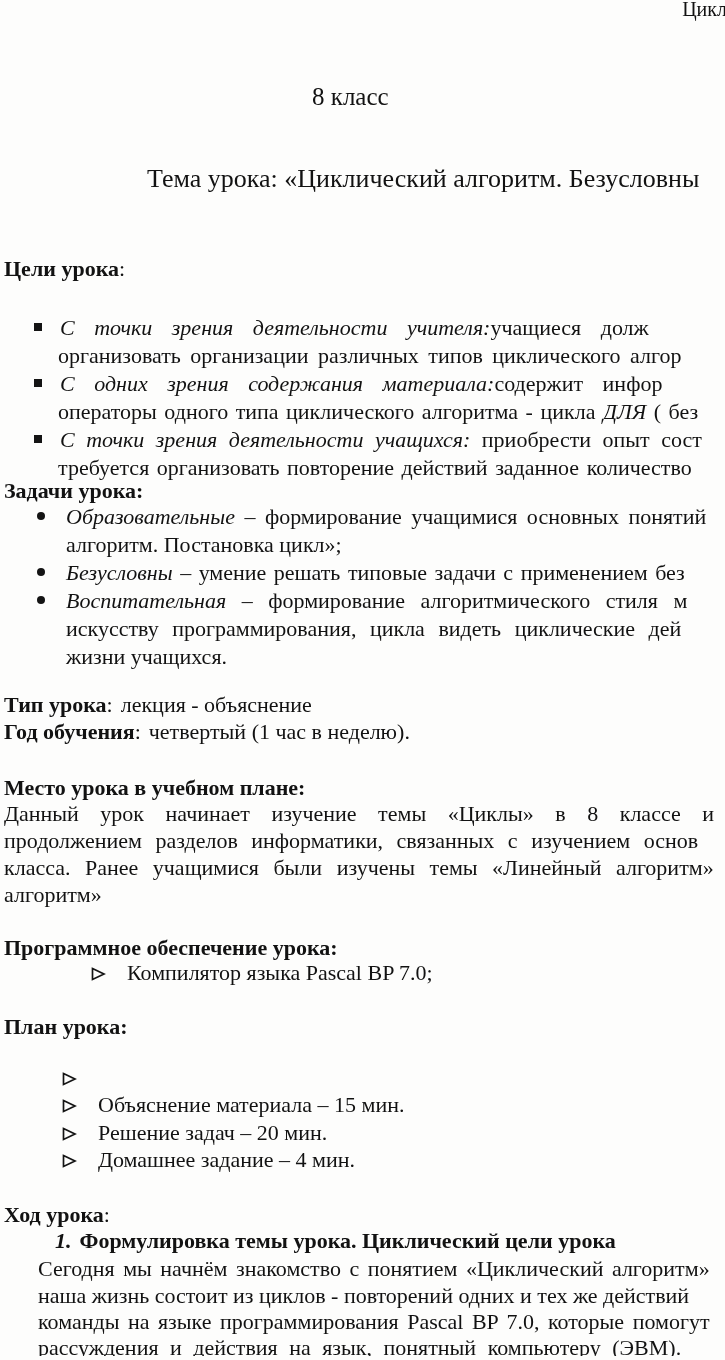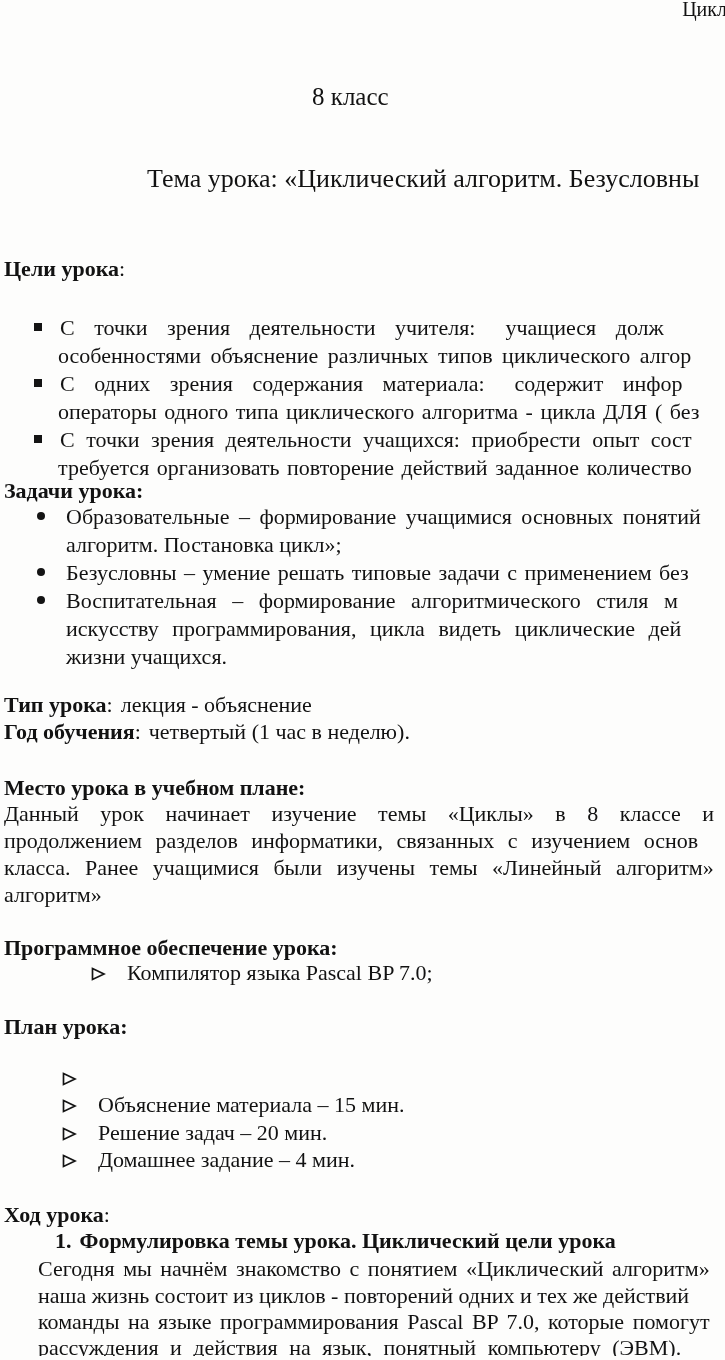--- a/index.html
+++ b/index.html
@@ -4,55 +4,55 @@
 <style>
   html,body{margin:0;padding:0;}
   body{
     width:725px;height:1360px;overflow:hidden;position:relative;
     background:#fdfdfc;color:#121212;
     font-family:"Liberation Serif", serif;
   }
   .page{position:absolute;left:0;top:0;width:725px;height:1356px;overflow:hidden;}
   .line{position:absolute;white-space:nowrap;font-size:22px;line-height:26px;}
   .b{font-weight:bold;}
-  .i{}
+  .i{font-style:italic;}
   .hdr{font-size:20px;}
   .grade{font-size:25px;}
   .topic{font-size:26px;}
   .ws2{word-spacing:2px;}
   .ws3{word-spacing:3px;}
   .ws4{word-spacing:4px;}
   .ws6{word-spacing:6px;}
   .ws8{word-spacing:8px;}
   .ws9{word-spacing:9px;}
   .ws10{word-spacing:10px;}
   .ws14{word-spacing:14px;}
   .ws16{word-spacing:16px;}
-  .gap30{margin-left:30px;}
+  .gap30{}
   .sp8{margin-left:8px;}
   .sq{position:absolute;width:8px;height:8px;background:#141414;}
   .dot{position:absolute;width:8px;height:8px;background:#141414;border-radius:50%;}
   .arr{position:absolute;width:15px;height:16px;}
   .arr svg{display:block;}
 </style>
 </head>
 <body>
 
 <div class="page">
 
   <div class="line hdr" style="top:-4px;right:-2px">Цикл</div>
 
   <div class="line grade" style="top:84px;left:312px">8 класс</div>
   <div class="line topic" style="top:166px;left:147px">Тема урока: «Циклический алгоритм. Безусловны</div>
 
   <div class="line" style="top:256px;left:4px"><span class="b">Цели урока</span><span>:</span></div>
 
   <div class="sq" style="top:323px;left:34px"></div>
   <div class="line ws14" style="top:315px;left:60px"><span class="i">С точки зрения деятельности учителя:</span><span class="gap30">учащиеся долж</span></div>
-  <div class="line ws4" style="top:343px;left:58px">особенностями объяснение различных типов циклического алгор</div>
+  <div class="line ws4" style="top:343px;left:58px">организовать организации различных типов циклического алгор</div>
 
   <div class="sq" style="top:379px;left:34px"></div>
   <div class="line ws14" style="top:371px;left:60px"><span class="i">С одних зрения содержания материала:</span><span class="gap30">содержит инфор</span></div>
   <div class="line ws2" style="top:399px;left:58px"><span>операторы одного типа циклического алгоритма - цикла </span><span class="i">ДЛЯ</span><span> ( без</span></div>
 
   <div class="sq" style="top:435px;left:34px"></div>
   <div class="line ws6" style="top:427px;left:60px"><span class="i">С точки зрения деятельности учащихся:</span><span> приобрести опыт сост</span></div>
   <div class="line ws2" style="top:455px;left:58px">требуется организовать повторение действий заданное количество</div>
 
   <div class="line b" style="top:478px;left:4px">Задачи урока:</div>

